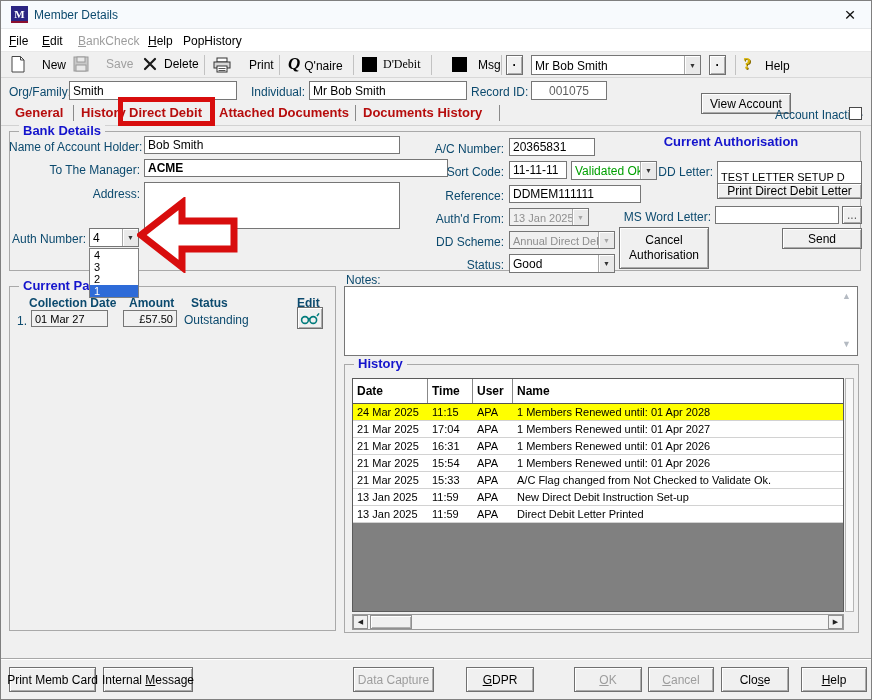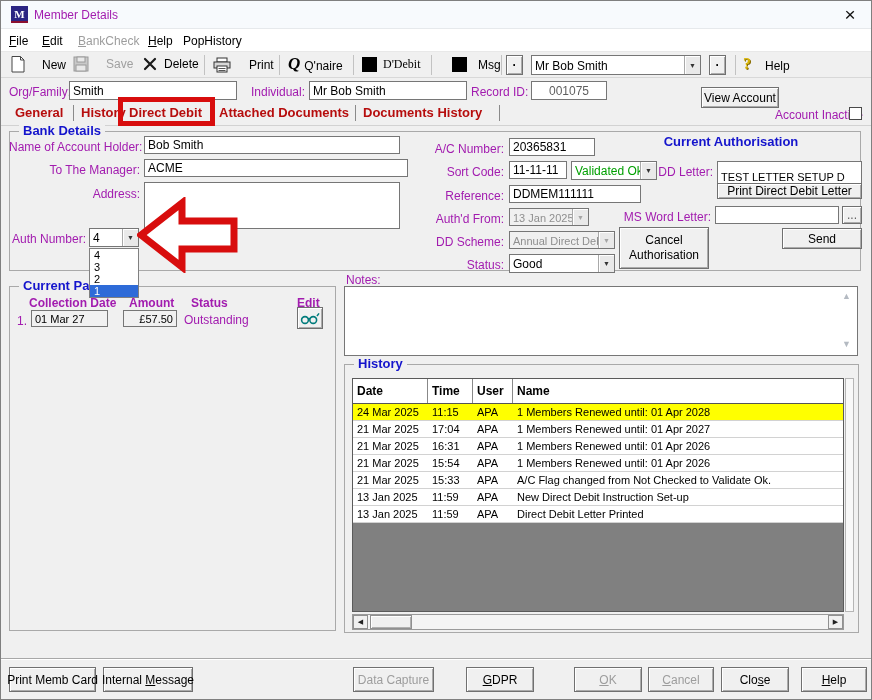--- a/index.html
+++ b/index.html
@@ -1,21 +1,21 @@
 <!DOCTYPE html>
 <html><head>
 <meta charset="utf-8">
 <style>
   * { margin:0; padding:0; box-sizing:border-box; }
   html,body { background:#cfcfcf; }
   body { font-family:"Liberation Sans", sans-serif; }
   .window { position:relative; width:872px; height:700px; background:#f0f0f0;
             border:1px solid #7f7f7f; overflow:hidden; }
   .abs { position:absolute; }
-  .lbl { position:absolute; font-size:12px; color:#a21caf; white-space:nowrap; }
+  .lbl { position:absolute; font-size:12px; color:#0c4a6e; white-space:nowrap; }
   .lbl.r { text-align:right; }
   .lbl.b { font-weight:bold; }
   .input { position:absolute; background:#fff; border:1px solid #767676; font-size:12px;
            display:flex; align-items:center; padding:0 3px; white-space:nowrap; overflow:hidden; }
   .input.ro { background:#f1f1f1; }
   .btn { position:absolute; background:#f0f0f0; border:1px solid #707070;
          box-shadow: inset 1px 1px 0 #ffffff, inset -1px -1px 0 #ababab;
          font-size:12px; color:#000; display:flex; align-items:center; justify-content:center;
          text-align:center; cursor:default; white-space:nowrap; }
   .btn.dis { color:#9d9d9d; }
@@ -149,21 +149,21 @@
     <span>Smith</span>
   </div>
   <span class="lbl" style="left:250px;top:84px;">Individual:</span>
   <div class="input" style="left:308px;top:80px;width:158px;height:19px;">
     <span>Mr Bob Smith</span>
   </div>
   <span class="lbl" style="left:470px;top:84px;">Record ID:</span>
   <div class="input" style="left:530px;top:80px;width:76px;height:19px;justify-content:center;color:#5f5f5f;">
     <span>001075</span>
   </div>
-  <div class="btn" style="left:700px;top:86px;width:78px;height:21px;">
+  <div class="btn" style="left:700px;top:92px;width:90px;height:21px;">
     <span>View Account</span>
   </div>
 
   <span class="tab" style="left:14px;top:104px;">General</span>
   <div class="tabsep" style="left:72px;top:104px;"></div>
   <span class="tab" style="left:80px;top:104px;">History</span>
   <span class="tab" style="left:128px;top:104px;">Direct Debit</span>
   <span class="tab" style="left:218px;top:104px;">Attached Documents</span>
   <div class="tabsep" style="left:354px;top:104px;"></div>
   <span class="tab" style="left:362px;top:104px;">Documents History</span>
@@ -175,21 +175,21 @@
 
   <div class="groupbox" style="left:8px;top:130px;width:852px;height:140px;">
     <span class="gb-title">Bank Details</span>
   </div>
 
   <span class="lbl r" style="left:8px;top:139px;width:131px;">Name of Account Holder:</span>
   <div class="input" style="left:143px;top:135px;width:256px;height:18px;">
     <span>Bob Smith</span>
   </div>
   <span class="lbl r" style="left:8px;top:162px;width:131px;">To The Manager:</span>
-  <div class="input" style="left:143px;top:158px;width:264px;height:18px;">
+  <div class="input" style="left:143px;top:158px;width:304px;height:18px;font-weight:bold;">
     <span>ACME</span>
   </div>
   <span class="lbl r" style="left:8px;top:186px;width:131px;">Address:</span>
   <div class="input" style="left:143px;top:181px;width:256px;height:47px;align-items:flex-start;">
     <span></span>
   </div>
   <span class="lbl r" style="left:8px;top:231px;width:77px;">Auth Number:</span>
   <div class="combo" style="left:88px;top:227px;width:50px;height:19px;">
     <span class="ctext">4</span>
     <span class="cbtn">▼</span>

